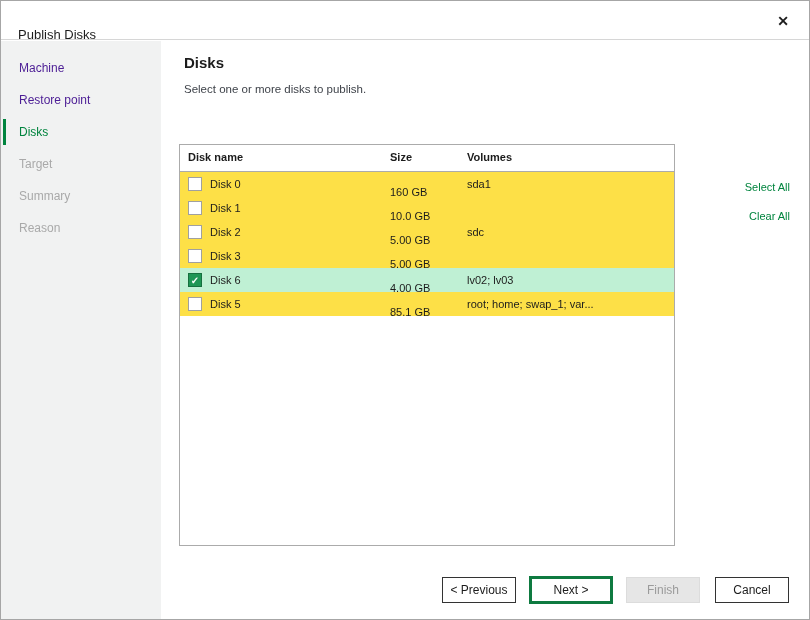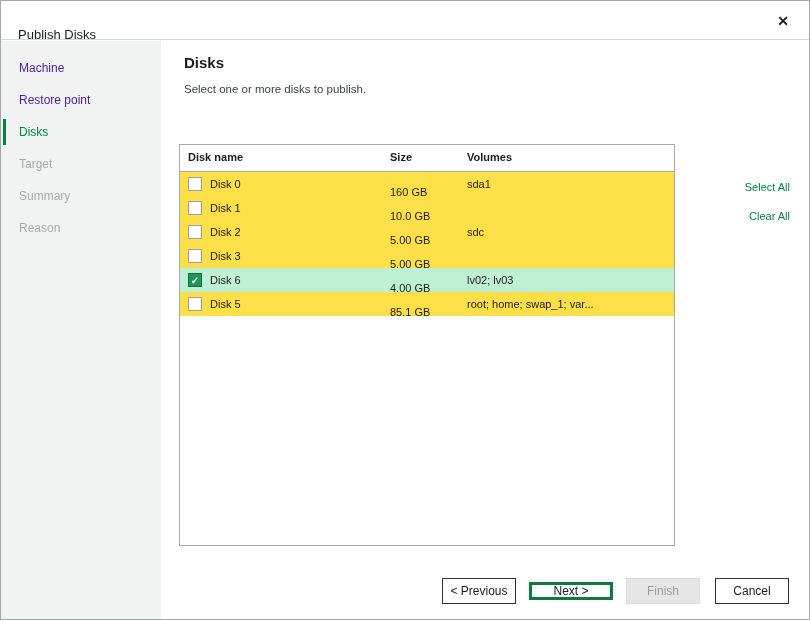--- a/index.html
+++ b/index.html
@@ -132,21 +132,21 @@
     width: 74px; height: 26px;
     background: #fff;
     border: 1px solid #333;
     font-family: "Liberation Sans", sans-serif;
     font-size: 12px; color: #1c1c1c;
     display: flex; align-items: center; justify-content: center;
     cursor: pointer;
   }
   .btn + .btn { margin-left: 13px; }
   .btn.primary {
-    width: 84px; height: 18px;
+    width: 84px; height: 28px;
     border: 3px solid #0e7a40;
   }
   .btn.disabled {
     background: #e6e6e6;
     border: 1px solid #dcdcdc;
     color: #9b9b9b;
     cursor: default;
   }
   .btn.cancel { margin-left: 15px; }
 </style>

